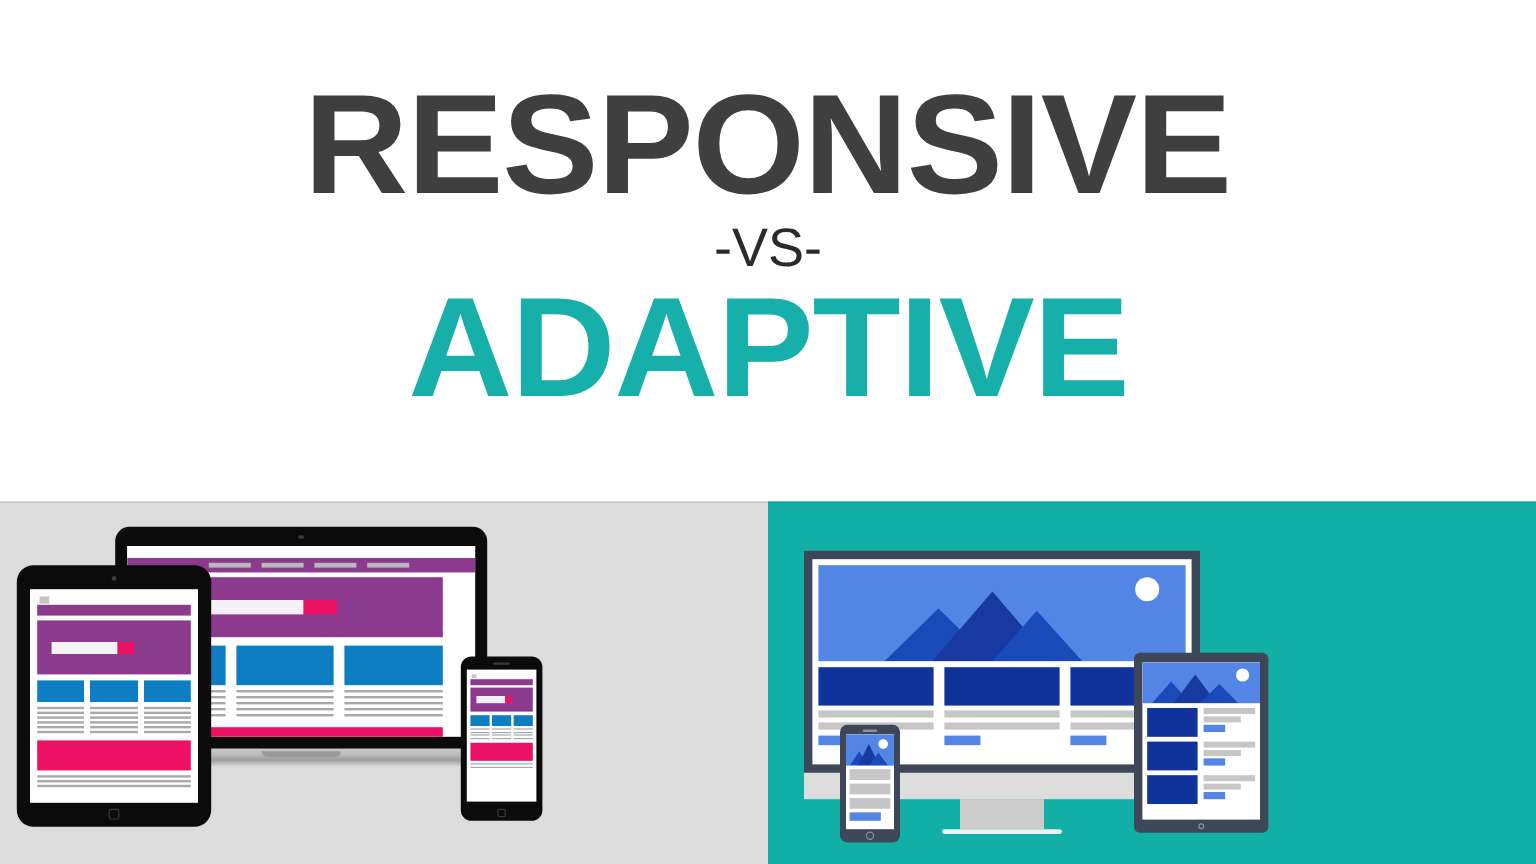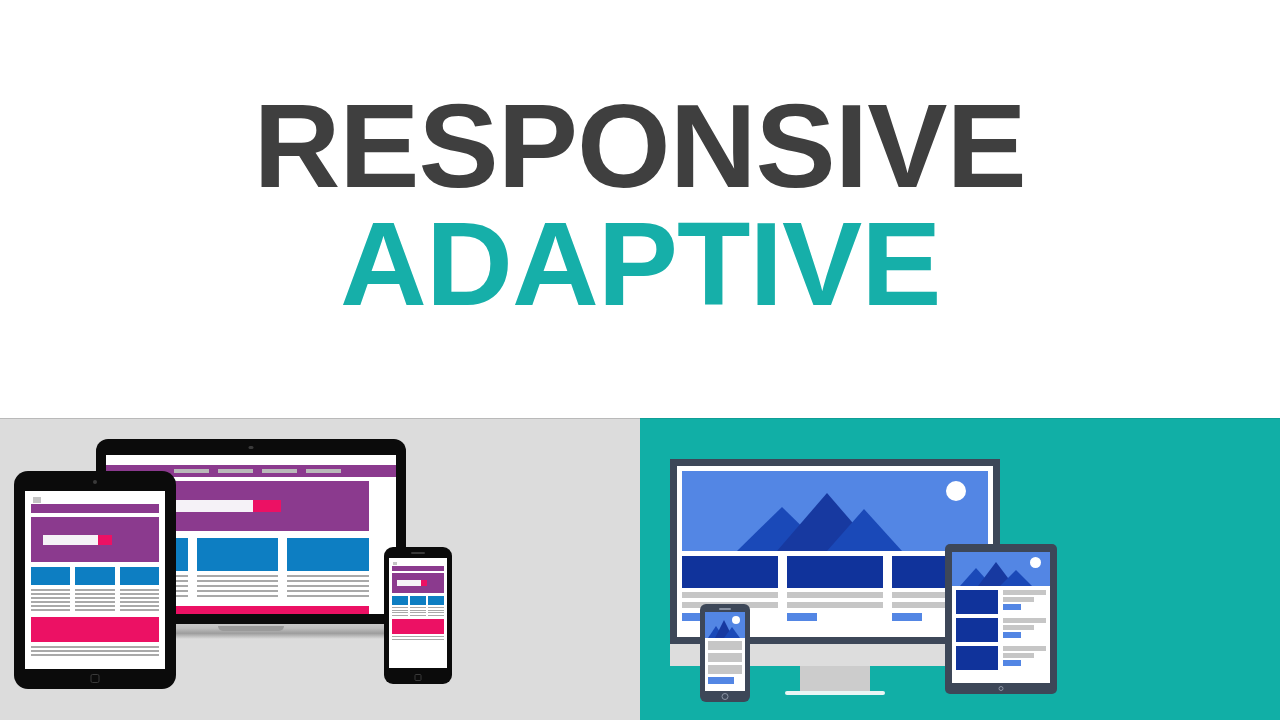--- a/index.html
+++ b/index.html
@@ -188,20 +188,21 @@
   .pr-lines i { display:block; height:9px; background:#c6c6c6; margin-bottom:3px; }
   .pr-btn { width:26px; height:7px; background:#5386e4; margin:1px 0 0 3px; }
 </style>
 </head>
 <body>
 
 <div id="root">
 
   <div class="title-block">
     <div class="t-responsive">RESPONSIVE</div>
+    <div class="t-vs">-VS-</div>
     <div class="t-adaptive">ADAPTIVE</div>
   </div>
 
   <div class="panels">
 
     <div class="panel-left">
 
       <div class="dev laptop">
         <div class="laptop-lid">
           <div class="laptop-cam"></div>

